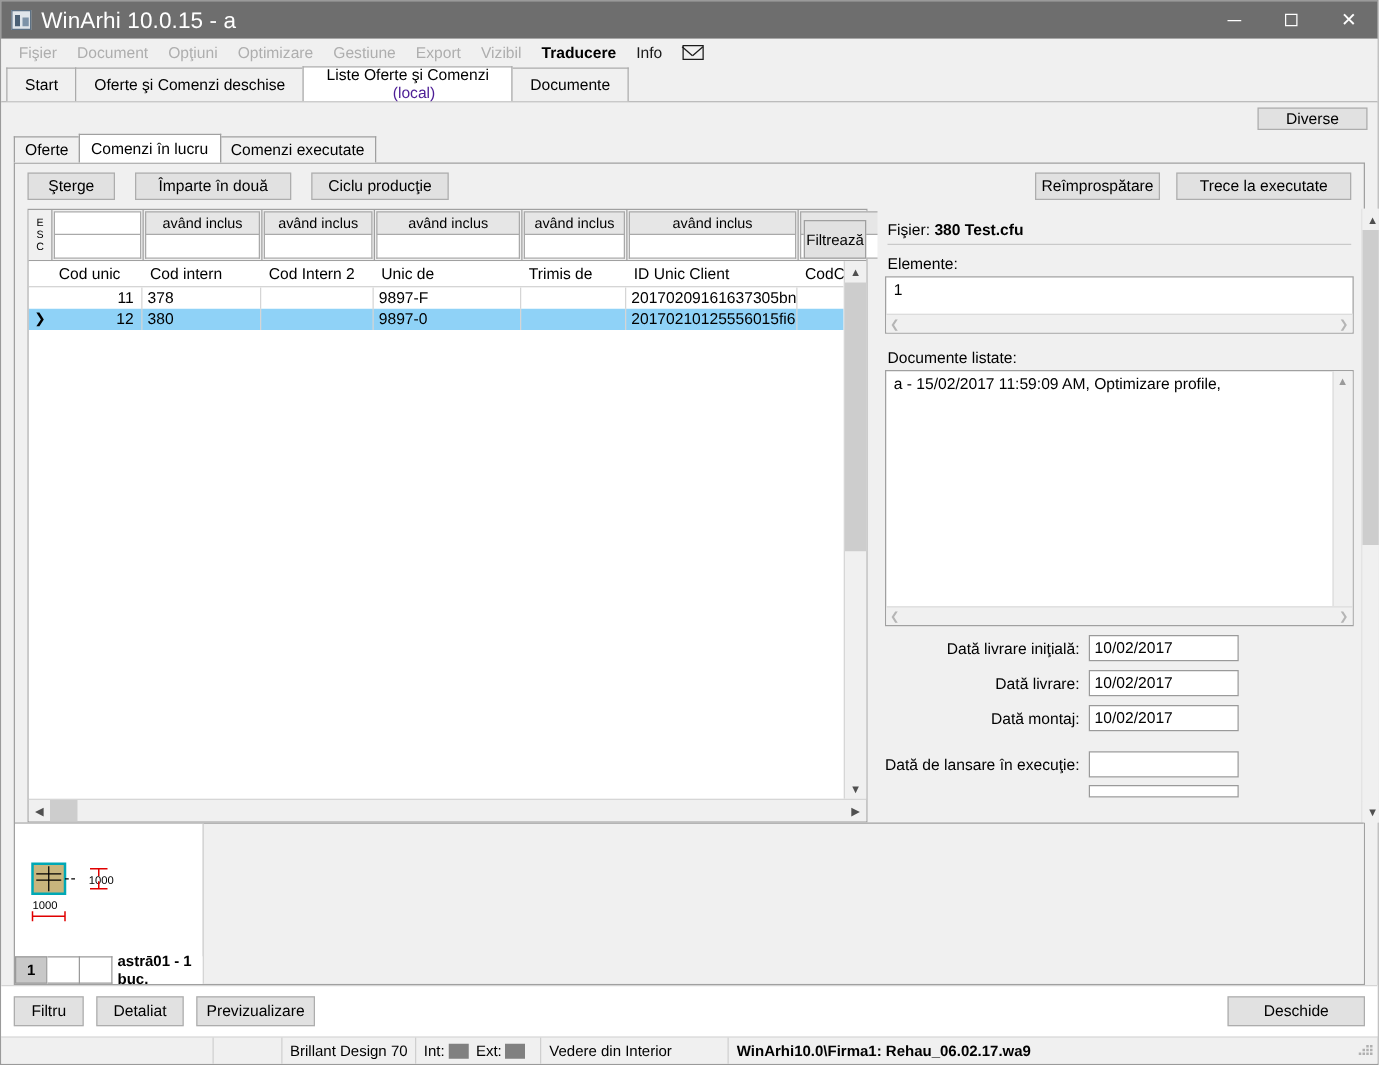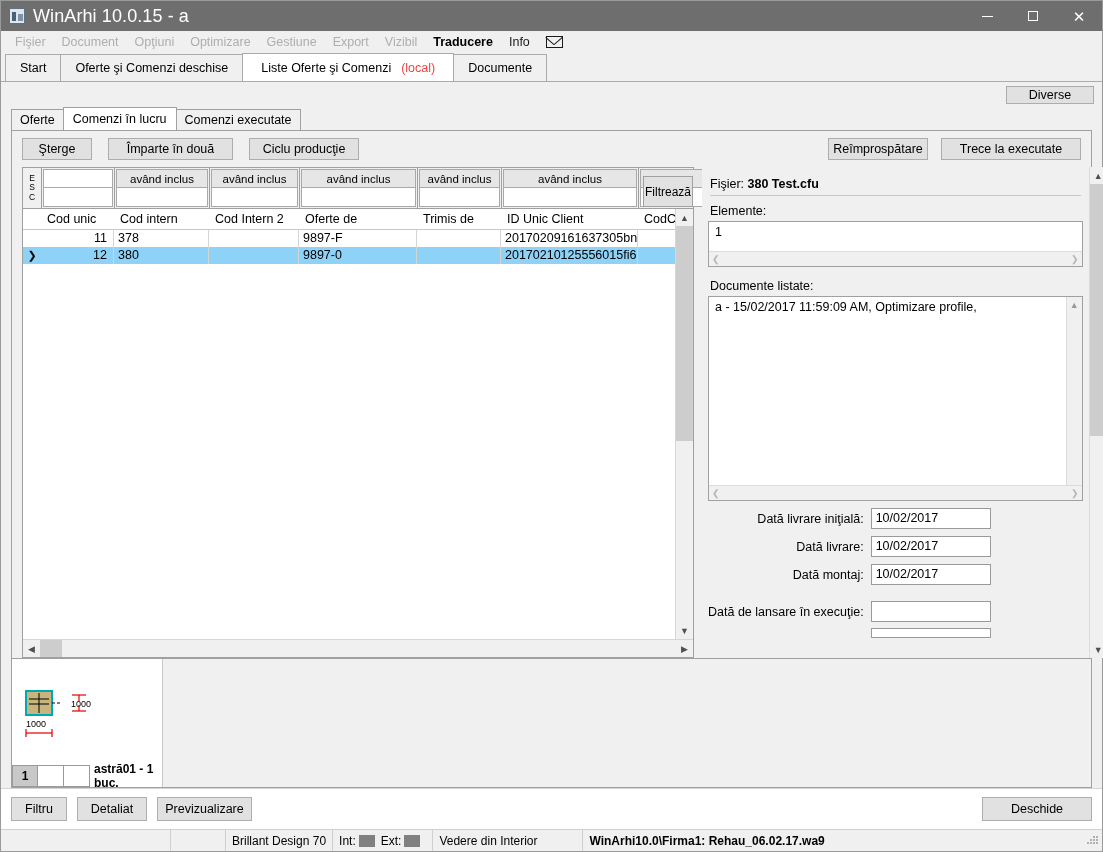--- a/index.html
+++ b/index.html
@@ -95,22 +95,23 @@
     border-bottom: none;
     margin-right: -1px;
     font-size: 12.5px;
     white-space: nowrap;
   }
   .mtab.active {
     background: #ffffff;
     position: relative; z-index: 3;
     height: 28px;
     padding: 0 18px;
-  }
-  .mtab .sub { color: #ef4444; margin-left: 10px; }
+    flex-direction: column;
+  }
+  .mtab .sub { color: #4c1d95; margin-left: 10px; }
 
   
   .content {
     flex: 1 1 auto;
     background: #f0f0f0;
     position: relative;
     display: flex; flex-direction: column;
   }
 
   .diverse-row {
@@ -509,21 +510,21 @@
             </div>
 
             <div class="grid-body">
               <div class="grid-main">
 
                 <div class="ghead">
                   <div class="rowmark"></div>
                   <div class="gh" style="width:73px;flex:0 0 73px;">Cod unic</div>
                   <div class="gh" style="width:95px;flex:0 0 95px;">Cod intern</div>
                   <div class="gh" style="width:90px;flex:0 0 90px;">Cod Intern 2</div>
-                  <div class="gh" style="width:118px;flex:0 0 118px;">Oferte de</div>
+                  <div class="gh" style="width:118px;flex:0 0 118px;">Unic de</div>
                   <div class="gh" style="width:84px;flex:0 0 84px;">Trimis de</div>
                   <div class="gh" style="width:137px;flex:0 0 137px;">ID Unic Client</div>
                   <div class="gh" style="width:60px;flex:0 0 60px;">CodClient</div>
                 </div>
 
                 <div class="grow">
                   <div class="rowmark"></div>
                   <div class="gc num" style="width:73px;flex:0 0 73px;">11</div>
                   <div class="gc" style="width:95px;flex:0 0 95px;">378</div>
                   <div class="gc" style="width:90px;flex:0 0 90px;"></div>

